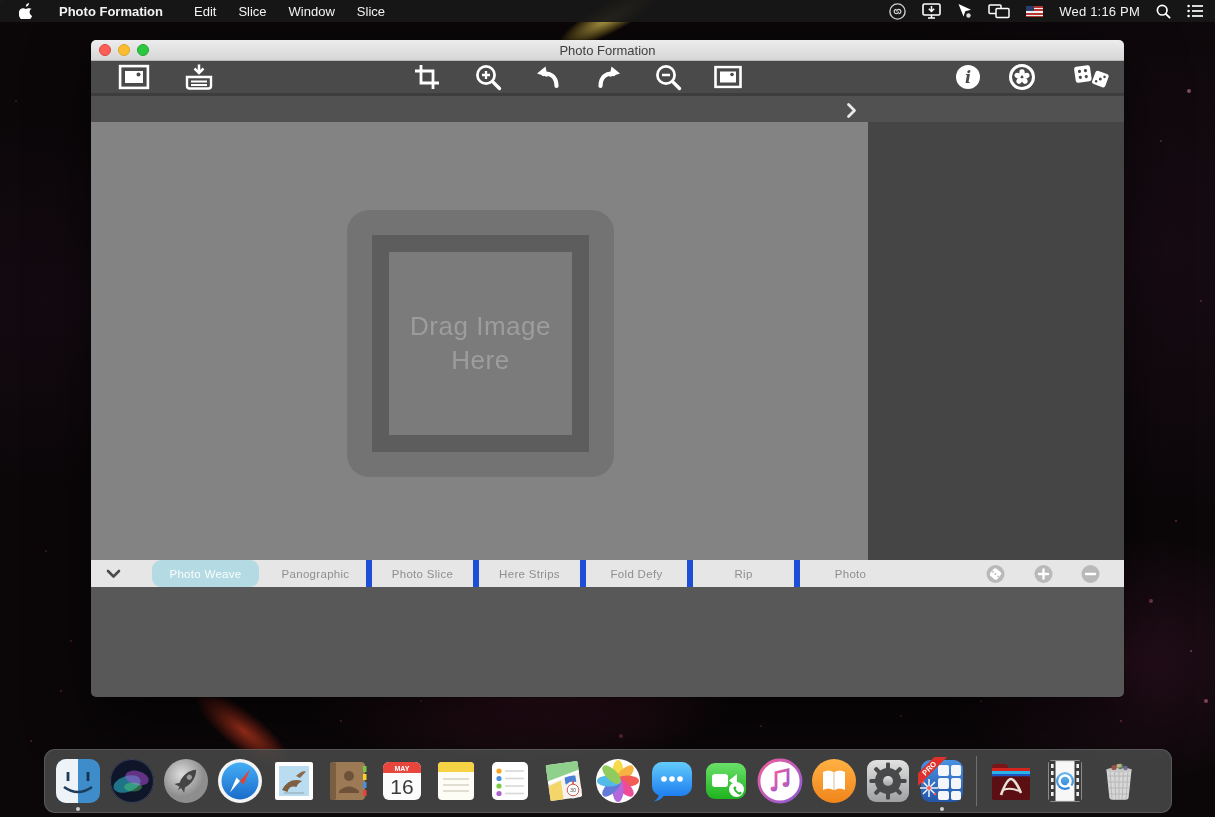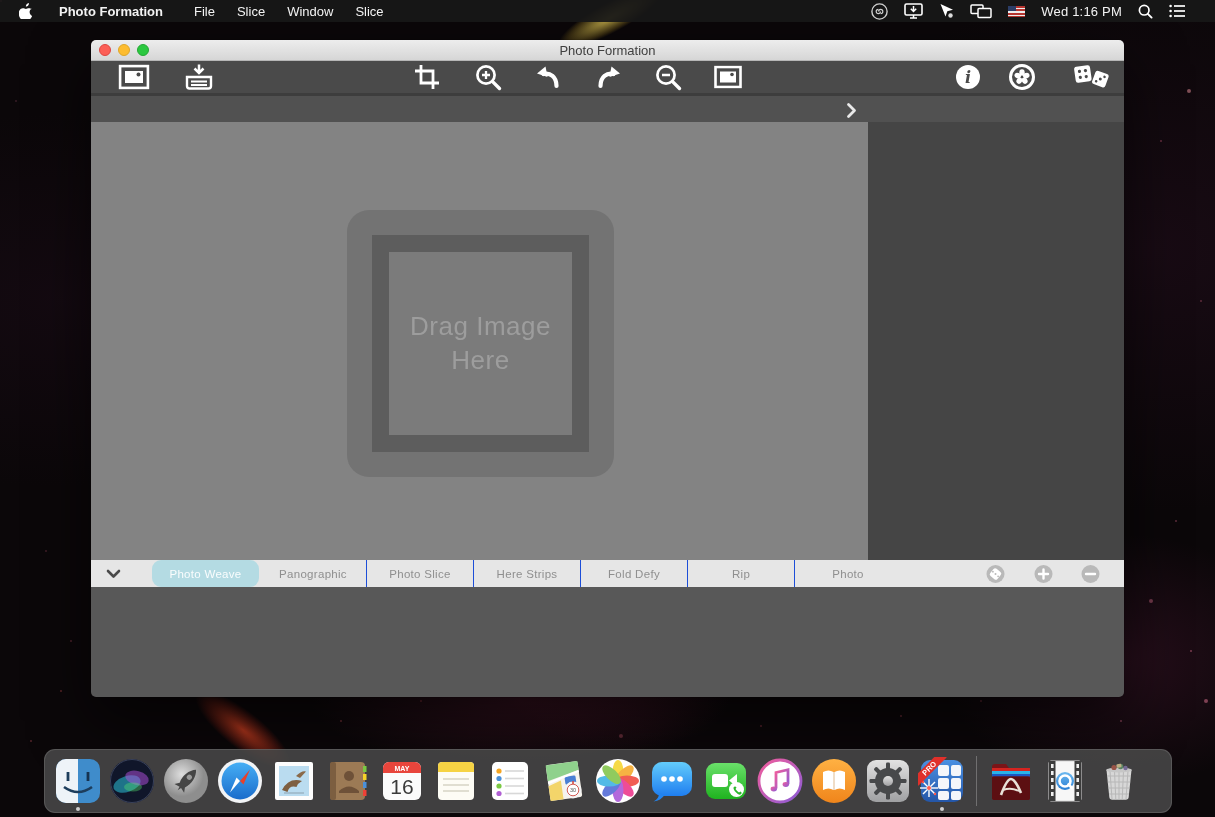--- a/index.html
+++ b/index.html
@@ -30,21 +30,21 @@
     60px 690px 0 rgba(200,80,80,.4), 30px 740px 0 rgba(190,80,90,.4), 1040px 660px 0 rgba(190,80,100,.4),
     15px 100px 0 rgba(120,60,80,.4), 45px 550px 0 rgba(140,60,80,.4), 70px 640px 0 rgba(170,70,90,.4); }
 
   
   .menu-bar { position:absolute; top:0; left:0; right:0; height:22px; z-index:50;
     background:rgba(24,24,24,0.93); display:flex; align-items:center; color:#f3f3f3; font-size:13px; }
   .mb-left { display:flex; align-items:center; height:100%; }
   .mb-apple { margin:0 16px 0 19px; display:flex; align-items:center; }
   .mb-app { font-weight:bold; margin-right:10px; padding:0 10px; }
   .mb-item { padding:0 11px; }
-  .mb-right { margin-left:auto; display:flex; align-items:center; gap:16px; padding-right:29px; }
+  .mb-right { margin-left:auto; display:flex; align-items:center; gap:16px; padding-right:11px; }
   .mb-right svg { display:block; }
   .mb-clock { letter-spacing:0.2px; }
   .flag { width:17px; height:11px; position:relative; overflow:hidden;
     background:repeating-linear-gradient(#b5342f 0 1.7px, #eee 1.7px 3.4px); }
   .flag::before { content:""; position:absolute; left:0; top:0; width:7.5px; height:5.2px; background:#2b3d66; }
 
   
   .window { position:absolute; left:91px; top:40px; width:1033px; height:657px; z-index:10;
     border-radius:5px; overflow:hidden; box-shadow:0 24px 60px rgba(0,0,0,0.6), 0 0 1px rgba(0,0,0,0.7); }
   .titlebar { height:21px; background:linear-gradient(#ededed,#d6d6d6); border-bottom:1px solid #b6b6b6;
@@ -66,21 +66,21 @@
   .sidebar { flex:1; background:#454545; }
   .dropzone { position:absolute; left:256px; top:88px; width:267px; height:267px; background:#737373;
     border-radius:22px; display:flex; align-items:center; justify-content:center; }
   .dropframe { width:217px; height:217px; border:17px solid #5d5d5d; background:#7b7b7b;
     display:flex; align-items:center; justify-content:center; }
   .droptext { width:155px; text-align:center; font-size:26px; line-height:1.28; color:#9d9d9d; letter-spacing:0.5px; }
 
   .tabbar { height:27px; background:#e6e6e6; display:flex; align-items:stretch; position:relative; }
   .tab-collapse { width:61px; display:flex; align-items:center; padding-left:15px; }
   .tab { width:107px; display:flex; align-items:center; justify-content:center; font-size:11.5px;
-    color:#8f8f8f; border-left:1px solid #1d4ed8; letter-spacing:0.3px; }
+    color:#8f8f8f; border-left:6px solid #1d4ed8; letter-spacing:0.3px; }
   .tab:first-of-type { border-left:none;border-radius:9px; }
   .tab.selected { background:#b4dbe3; color:rgba(255,255,255,0.93); border-color:transparent; }
   .tab.selected + .tab { border-left-color:transparent; }
   .circ { position:absolute; top:50%; transform:translateY(-50%); display:flex; }
   .circ.c1 { left:895px; } .circ.c2 { left:943px; } .circ.c3 { left:990px; }
 
   .bottompanel { height:110px; background:#585858; }
 
   
   .dock { position:absolute; left:44px; bottom:4px; width:1128px; height:64px; z-index:40;
@@ -100,21 +100,21 @@
 <div class="speckles"></div>
 
 <div class="menu-bar">
   <div class="mb-left">
     <span class="mb-apple">
       <svg width="14" height="16" viewBox="0 0 17 20">
           <path fill="#fff" d="M12.2 0c.1 1.1-.3 2.2-1 3-.7.9-1.9 1.5-2.9 1.4-.1-1 .4-2.1 1-2.8C10 .8 11.2.1 12.2 0zM15.6 6.9c-1.6 1-2.6 2.6-2.6 4.5 0 2.1 1.3 4 3.1 4.8-.4 1.1-.8 1.8-1.4 2.7-.9 1.3-2 2.9-3.4 2.9-1.3 0-1.7-.8-3.3-.8-1.6 0-2.1.8-3.3.8-1.4 0-2.5-1.4-3.4-2.7C-.9 15.7-1.1 11.5.3 9.3c1-1.6 2.7-2.6 4.2-2.6 1.6 0 2.6.9 3.9.9 1.3 0 2-.9 3.9-.9 1.2 0 2.5.7 3.3 1.2z"></path>
         </svg>
     </span>
     <span class="mb-app">Photo Formation</span>
-    <span class="mb-item">File</span>
+    <span class="mb-item">Edit</span>
     <span class="mb-item">Slice</span>
     <span class="mb-item">Window</span>
     <span class="mb-item">Slice</span>
   </div>
   <div class="mb-right">
     <span>
       <svg width="17" height="17" viewBox="0 0 17 17">
           <circle cx="8.5" cy="8.5" r="7.6" fill="none" stroke="#cfcfcf" stroke-width="1.4"></circle>
           <path d="M7.6 8.5a2.1 2.1 0 1 1 2.1 2.1M9.4 8.5a2.1 2.1 0 1 1-2.1-2.1" fill="none" stroke="#cfcfcf" stroke-width="1.2"></path>
         </svg>

